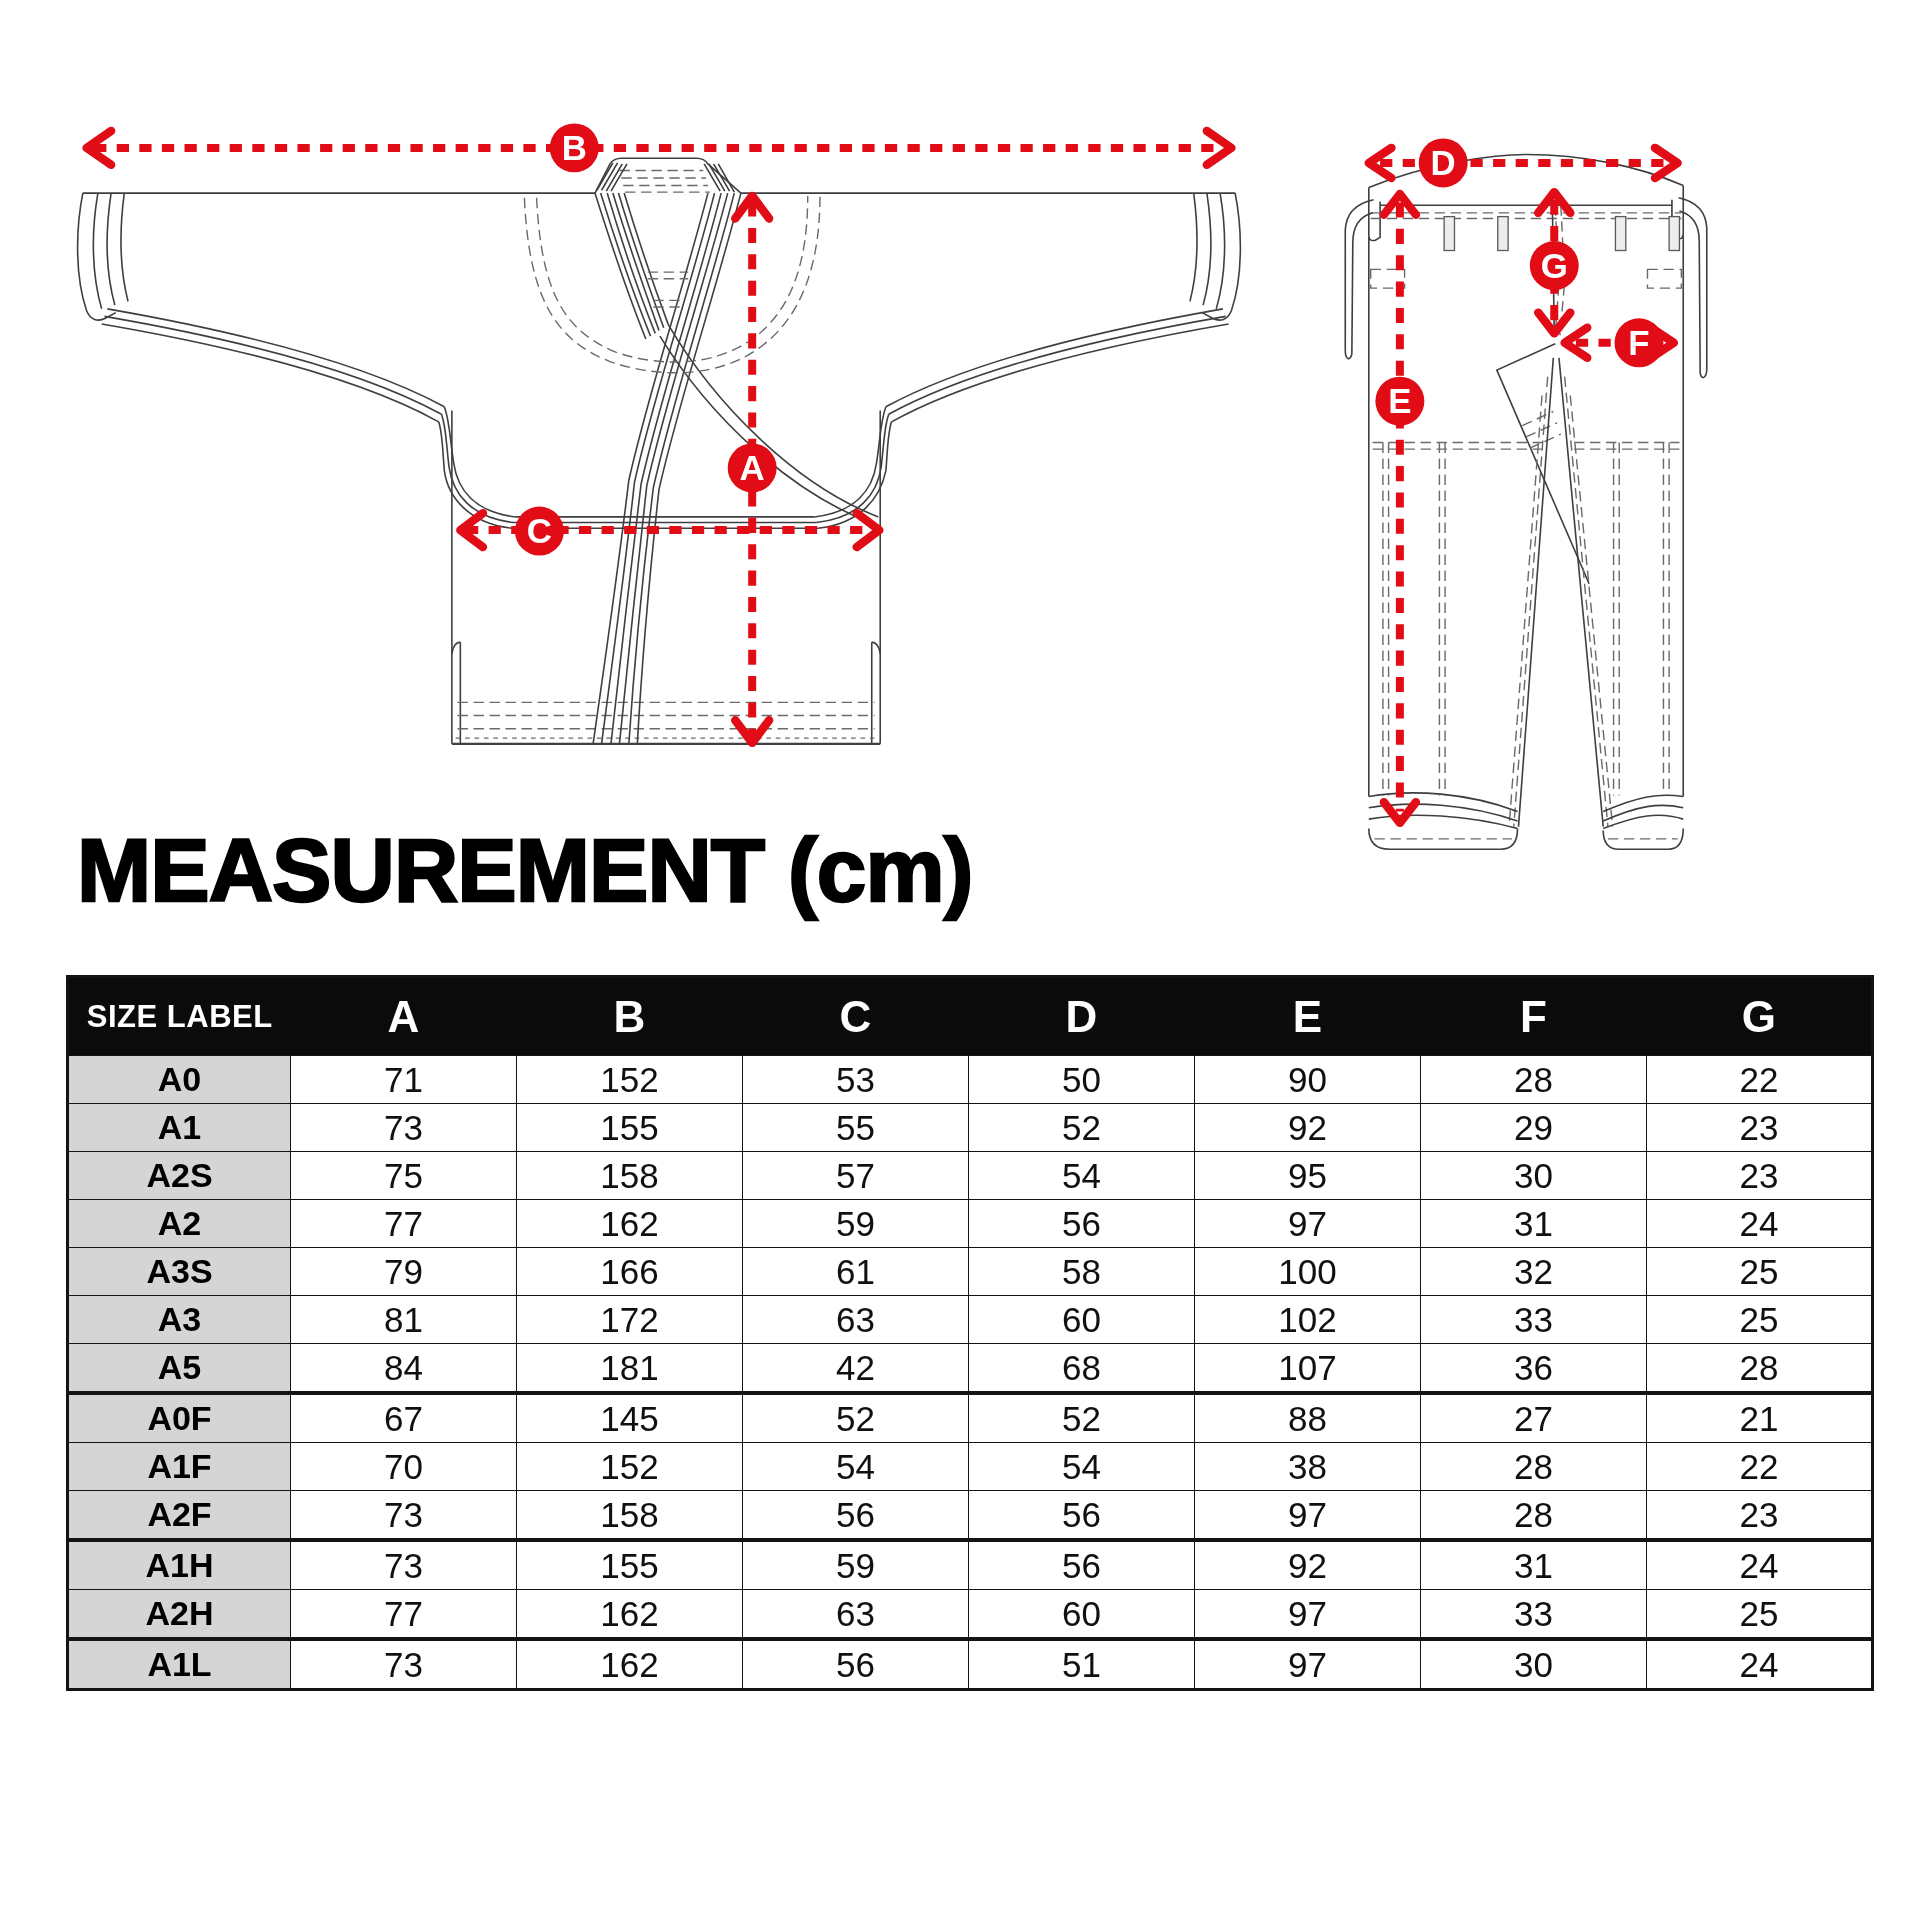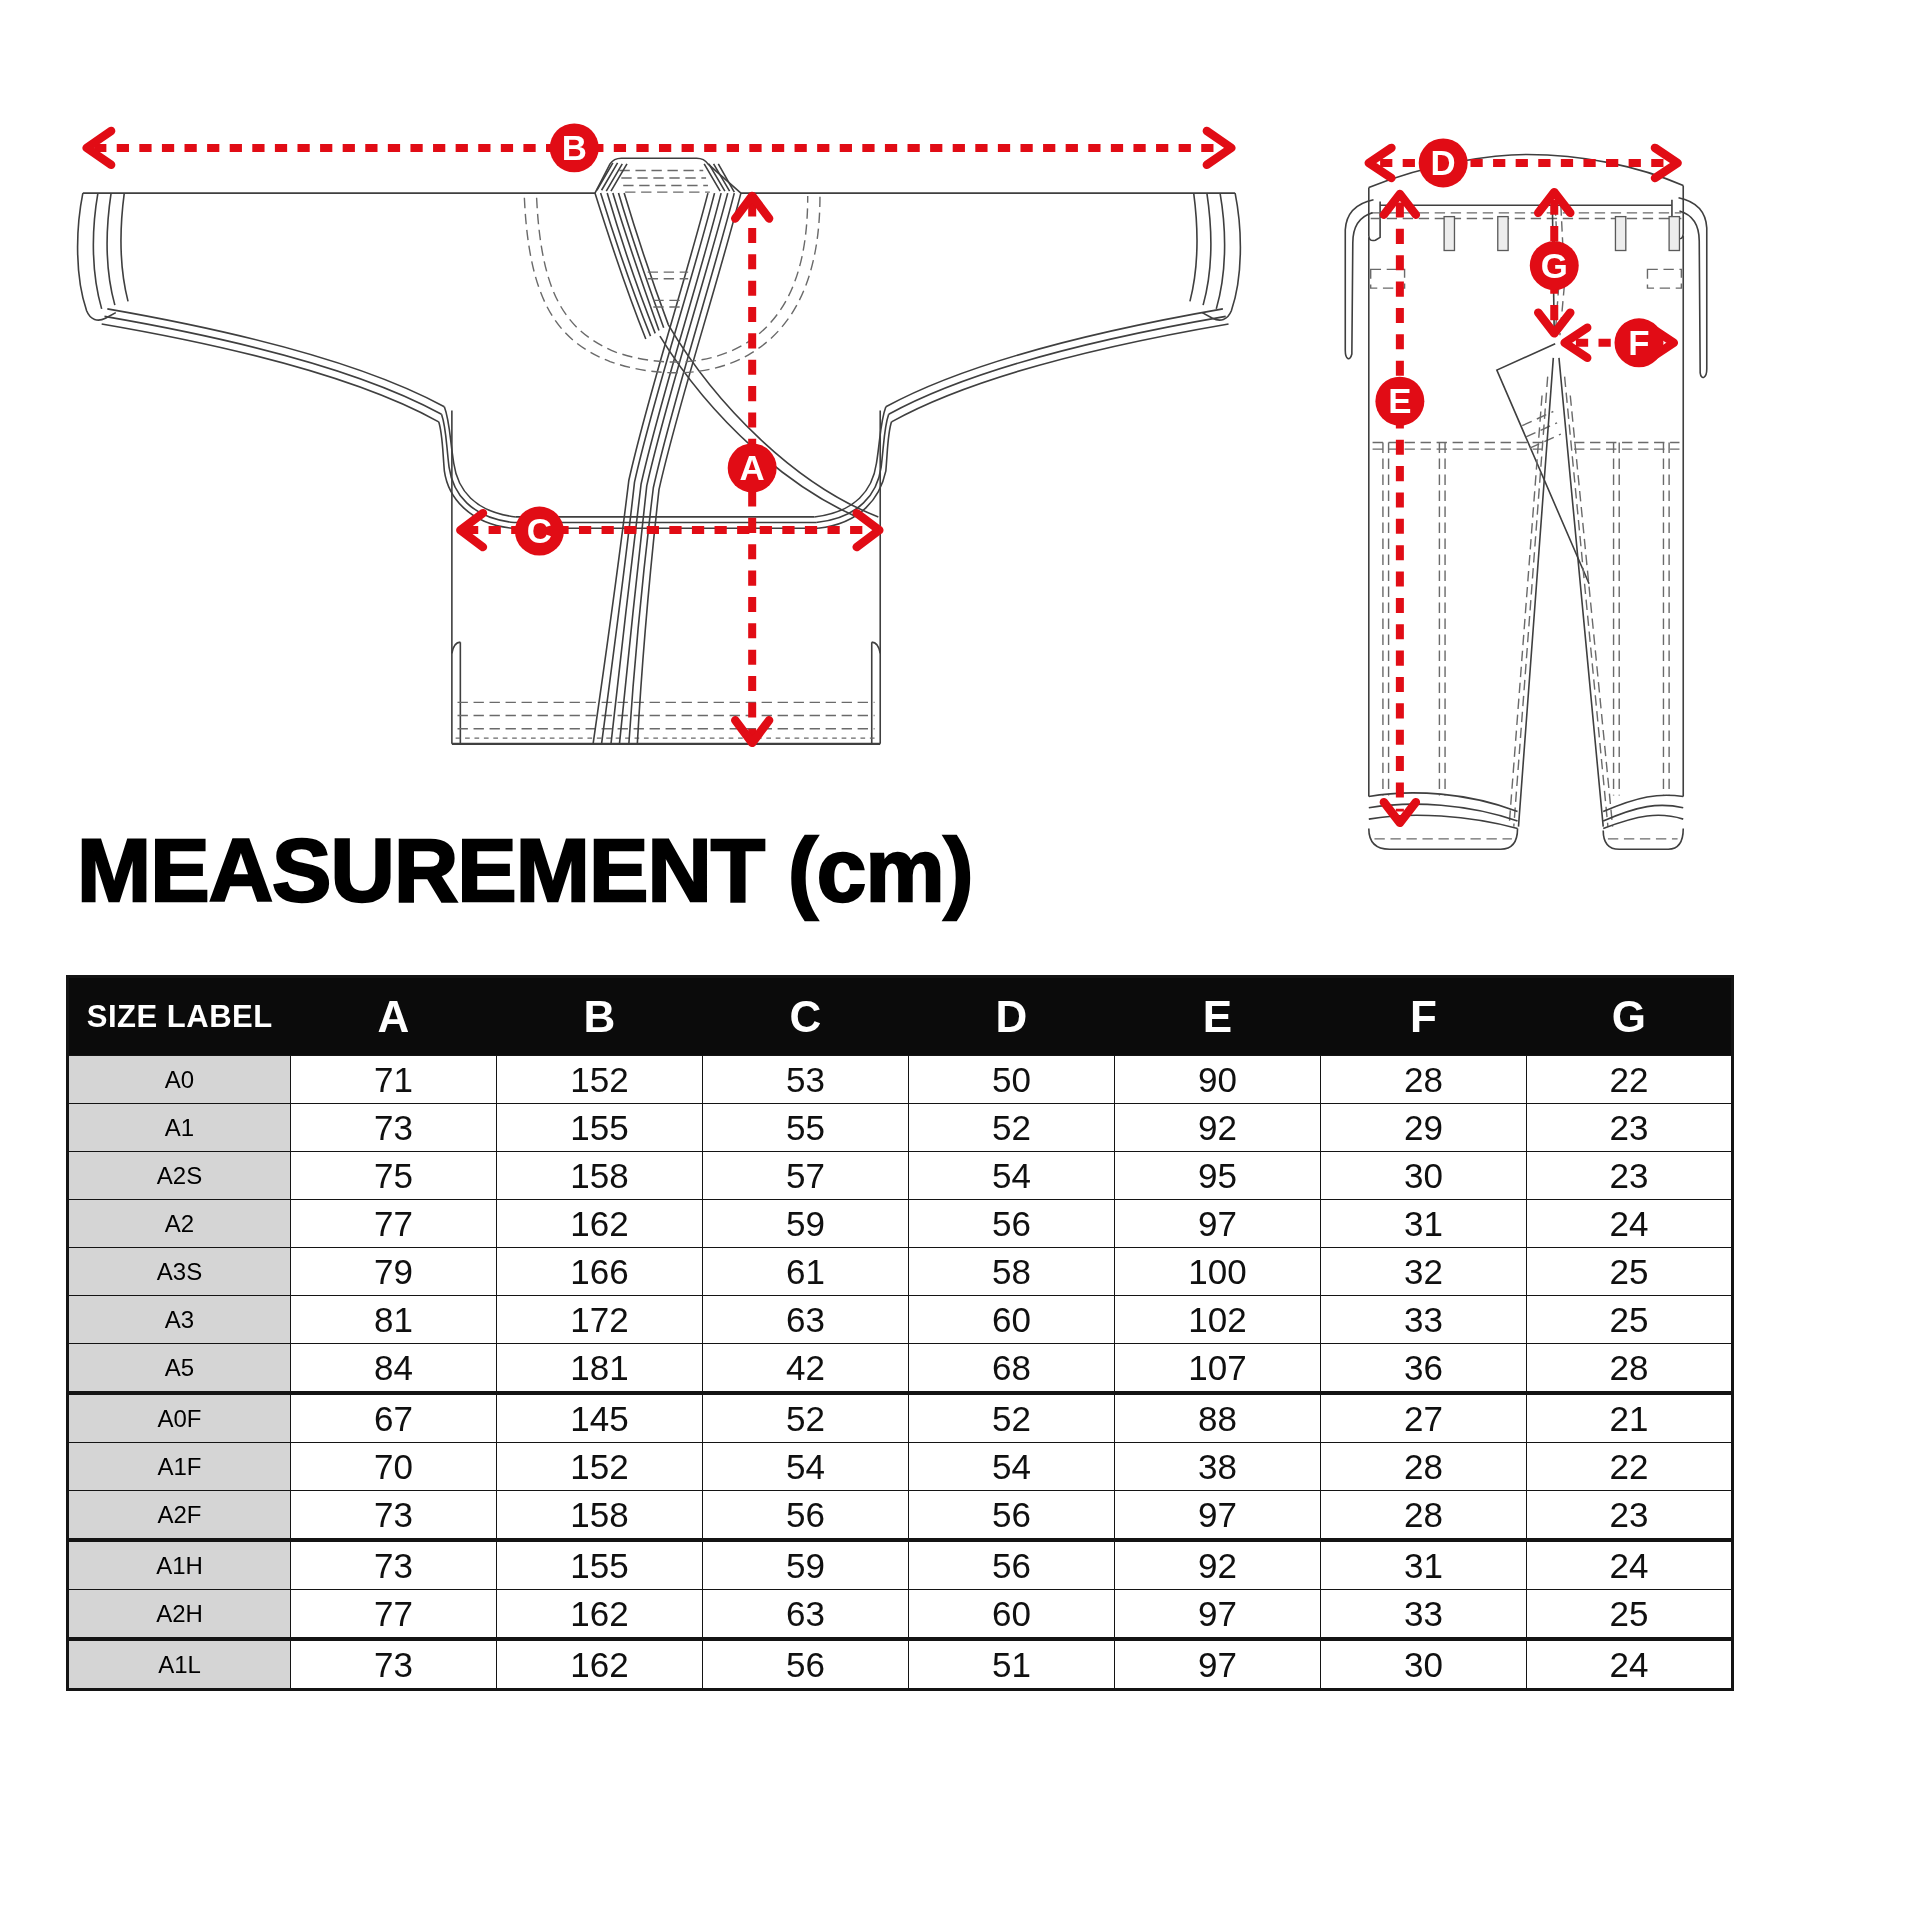--- a/index.html
+++ b/index.html
@@ -14,30 +14,30 @@
   .loop{fill:#ededed;stroke:#5a5a5a;stroke-width:1.4;}
   .red-dot{stroke-width:8.5;fill:none;stroke-dasharray:13 11;stroke-linecap:butt;}
   .red-dash{stroke-width:8.5;fill:none;stroke-dasharray:16 12;stroke-linecap:butt;}
   .chev{stroke-width:9;fill:none;stroke-linecap:round;stroke-linejoin:round;}
   .marker-letter{font-family:"Liberation Sans",sans-serif;font-weight:700;font-size:37px;
         fill:#ffffff;text-anchor:middle;}
   
   #page-title{position:absolute;left:77px;top:819px;margin:0;font-size:89px;font-weight:700;
         letter-spacing:-0.9px;color:#000;-webkit-text-stroke:2.4px #000;}
   
-  #size-table{position:absolute;left:66px;top:975px;width:1668px;border-collapse:collapse;
+  #size-table{position:absolute;left:66px;top:975px;width:1808px;border-collapse:collapse;
         table-layout:fixed;border:3.8px solid #141414;}
   #size-table col.c-label{width:223px;}
   #size-table thead th{background:#0b0b0b;color:#fff;height:77px;border:0;padding:0;
         text-align:center;vertical-align:middle;font-weight:700;}
   #size-table thead th.h-label{font-size:31px;letter-spacing:0.5px;}
   #size-table thead th.h-letter{font-size:44px;}
   #size-table tbody td{border:1.9px solid #141414;height:47px;padding:0;text-align:center;
         vertical-align:middle;background:#fff;font-size:35px;font-weight:400;color:#101010;}
-  #size-table tbody td.lab{background:#d5d5d5;font-weight:400;font-size:24px;color:#000;}
+  #size-table tbody td.lab{background:#d5d5d5;font-weight:700;font-size:34px;color:#000;}
   #size-table tbody tr.sep td{border-bottom-width:4.7px;}
 </style>
 </head>
 <body>
 
 <div class="page">
 
   <svg id="diagram" width="1928" height="951" viewBox="0 0 2048 1010">
 
     <g>

